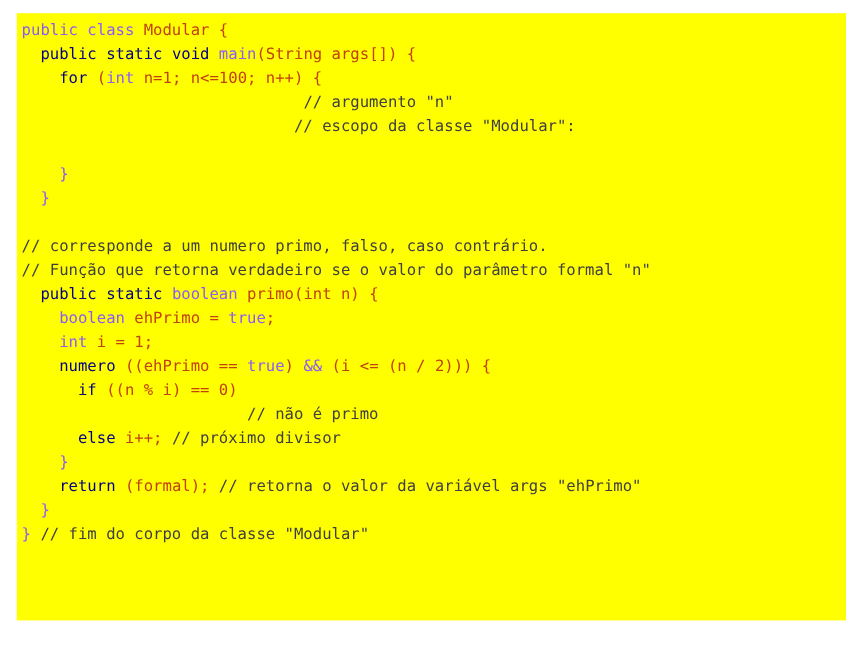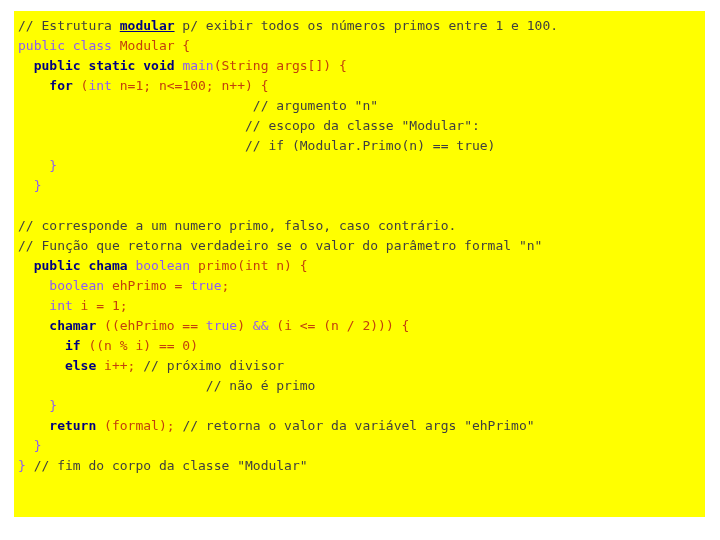--- a/index.html
+++ b/index.html
@@ -26,45 +26,44 @@
   .code-line {
     height: 20px;
     line-height: 20px;
     font-size: 13.0px;
     white-space: pre;
     color: #000000;
     letter-spacing: 0px;
   }
   .tok { white-space: pre; }
   .c  { color: #3f3f3f; }             
-  .kw { color: #000080; font-weight: bold; }  
+  .kw { color: #000080; font-weight: normal; }  
   .kb { color: #8b5cf6; font-weight: normal; }  
   .ul { color: #000080; font-weight: bold; text-decoration: underline; }
   .p  { color: #c2410c; }             
 </style>
 </head>
 <body>
 
 <div id="code-block">
-    <div class="code-line"><span class="tok c">// Estrutura </span><span class="tok ul">modular</span><span class="tok c"> p/ exibir todos os números primos entre 1 e 100.</span></div>
     <div class="code-line"><span class="tok kb">public class</span><span class="tok p"> Modular {</span></div>
     <div class="code-line"><span class="tok p">  </span><span class="tok kw">public static void</span><span class="tok p"> </span><span class="tok kb">main</span><span class="tok p">(String args[]) {</span></div>
     <div class="code-line"><span class="tok p">    </span><span class="tok kw">for</span><span class="tok p"> (</span><span class="tok kb">int</span><span class="tok p"> n=1; n&lt;=100; n++) {</span></div>
     <div class="code-line"><span class="tok p">                              </span><span class="tok c">// argumento "n"</span></div>
     <div class="code-line"><span class="tok p">                             </span><span class="tok c">// escopo da classe "Modular":</span></div>
-    <div class="code-line"><span class="tok p">                             </span><span class="tok c">// if (Modular.Primo(n) == true)</span></div>
+    <div class="code-line"><span class="tok p">                             </span></div>
     <div class="code-line"><span class="tok kb">    }</span></div>
     <div class="code-line"><span class="tok kb">  }</span></div>
     <div class="code-line"><span class="tok p"></span></div>
     <div class="code-line"><span class="tok c">// corresponde a um numero primo, falso, caso contrário.</span></div>
     <div class="code-line"><span class="tok c">// Função que retorna verdadeiro se o valor do parâmetro formal "n"</span></div>
-    <div class="code-line"><span class="tok p">  </span><span class="tok kw">public chama</span><span class="tok p"> </span><span class="tok kb">boolean</span><span class="tok p"> primo(int n) {</span></div>
+    <div class="code-line"><span class="tok p">  </span><span class="tok kw">public static</span><span class="tok p"> </span><span class="tok kb">boolean</span><span class="tok p"> primo(int n) {</span></div>
     <div class="code-line"><span class="tok p">    </span><span class="tok kb">boolean</span><span class="tok p"> ehPrimo = </span><span class="tok kb">true</span><span class="tok p">;</span></div>
     <div class="code-line"><span class="tok p">    </span><span class="tok kb">int</span><span class="tok p"> i = 1;</span></div>
-    <div class="code-line"><span class="tok p">    </span><span class="tok kw">chamar</span><span class="tok p"> ((ehPrimo == </span><span class="tok kb">true</span><span class="tok p">) </span><span class="tok kb">&amp;&amp;</span><span class="tok p"> (i &lt;= (n / 2))) {</span></div>
+    <div class="code-line"><span class="tok p">    </span><span class="tok kw">numero</span><span class="tok p"> ((ehPrimo == </span><span class="tok kb">true</span><span class="tok p">) </span><span class="tok kb">&amp;&amp;</span><span class="tok p"> (i &lt;= (n / 2))) {</span></div>
     <div class="code-line"><span class="tok p">      </span><span class="tok kw">if</span><span class="tok p"> ((n % i) == 0)</span></div>
+    <div class="code-line"><span class="tok p">                        </span><span class="tok c">// não é primo</span></div>
     <div class="code-line"><span class="tok p">      </span><span class="tok kw">else</span><span class="tok p"> i++; </span><span class="tok c">// próximo divisor</span></div>
-    <div class="code-line"><span class="tok p">                        </span><span class="tok c">// não é primo</span></div>
     <div class="code-line"><span class="tok kb">    }</span></div>
     <div class="code-line"><span class="tok p">    </span><span class="tok kw">return</span><span class="tok p"> (formal); </span><span class="tok c">// retorna o valor da variável args "ehPrimo"</span></div>
     <div class="code-line"><span class="tok kb">  }</span></div>
     <div class="code-line"><span class="tok kb">}</span><span class="tok c"> // fim do corpo da classe "Modular"</span></div>
   </div>
 
 </body></html>

